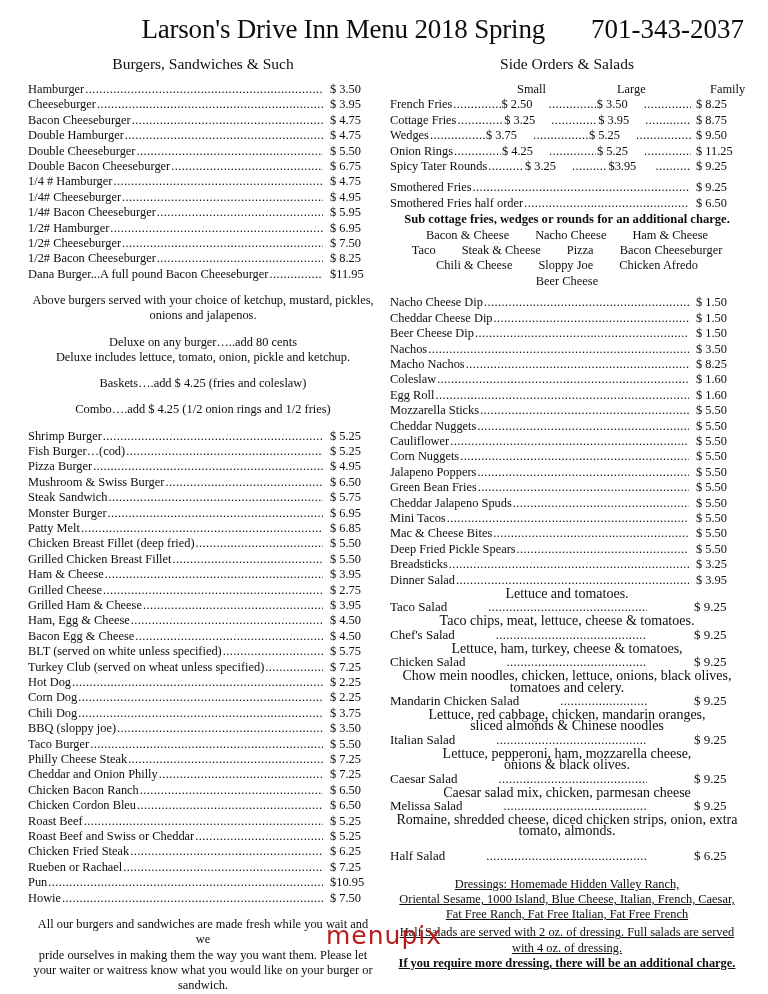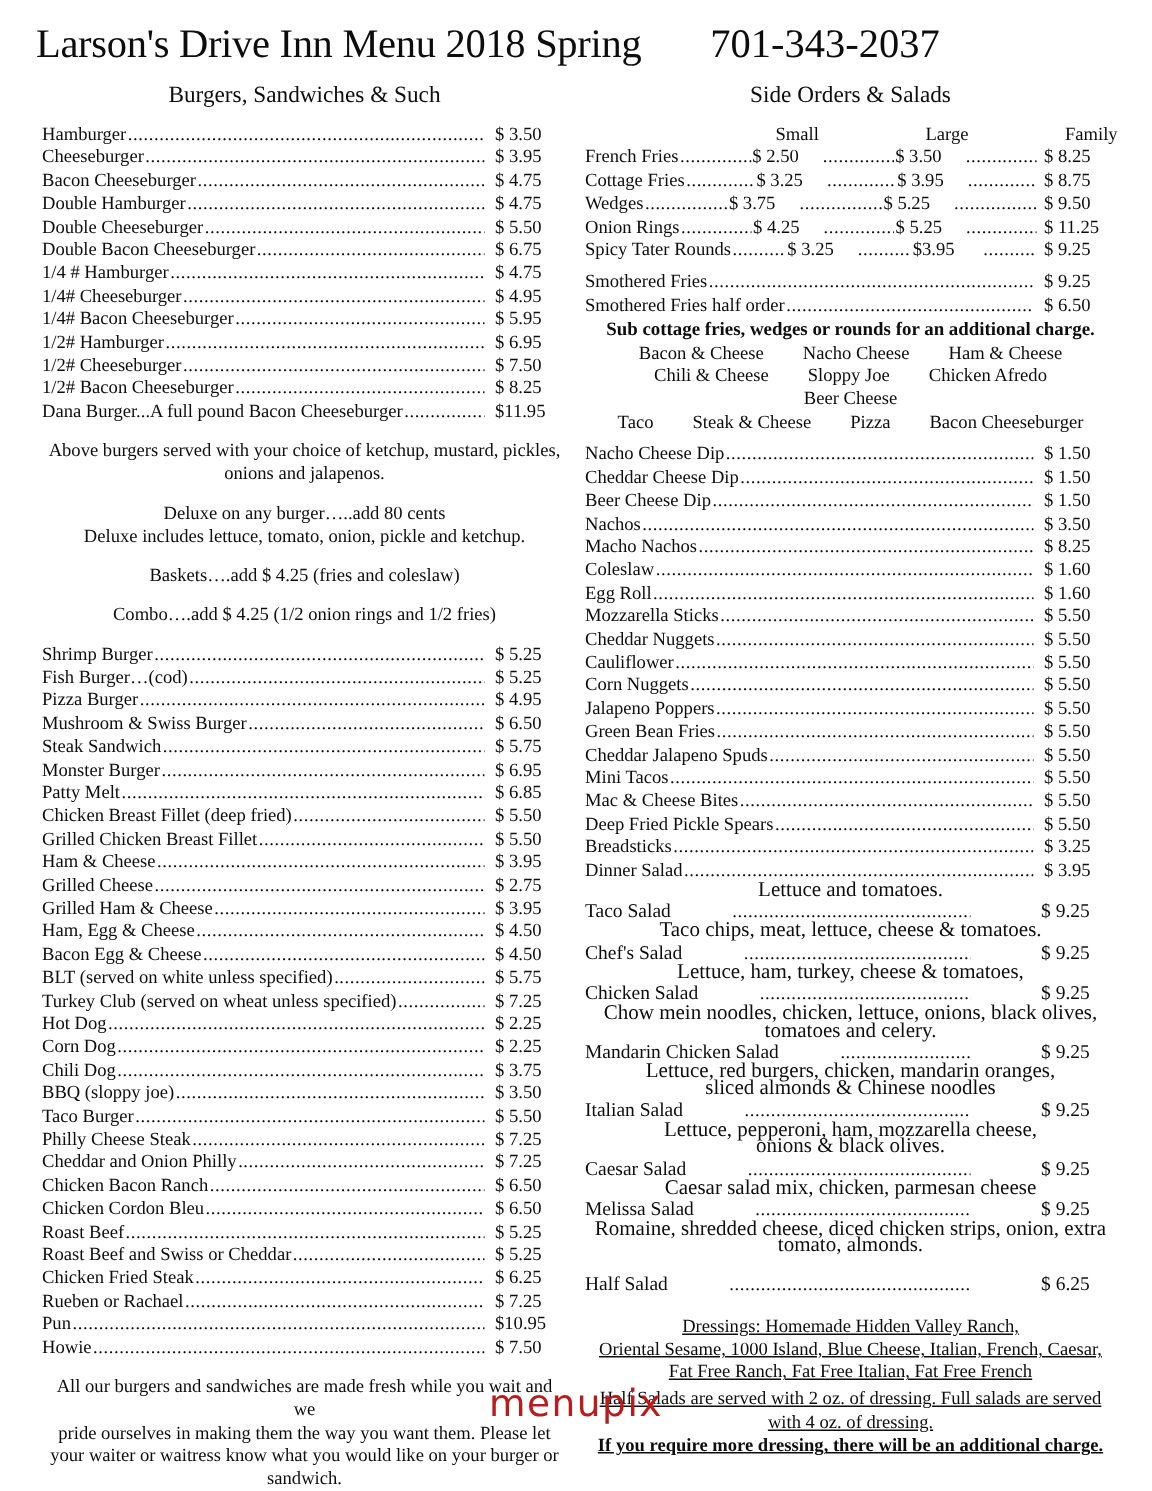--- a/index.html
+++ b/index.html
@@ -13,21 +13,21 @@
     position: relative;
     font-family: "Liberation Serif", "DejaVu Serif", serif;
     color: #0d0d0d;
     overflow: hidden;
   }
 
   
   .header {
     display: flex;
     align-items: baseline;
-    justify-content: flex-start;
+    justify-content: flex-end;
     padding: 14px 0 0 0;
     margin: 0 24px;
   }
   .menu-title {
     font-size: 27px;
     letter-spacing: -0.2px;
     white-space: nowrap;
   }
   .phone {
     font-size: 27px;
@@ -507,22 +507,22 @@
         </div>
         <div class="row">
           <span class="nm">Smothered Fries half order</span>
           <span class="dots">........................................................................................................................................................................................................</span>
           <span class="pr">$  6.50</span>
         </div>
       </div>
 
     <div class="subcharge">Sub cottage fries, wedges or rounds for an additional charge.</div>
     <div class="sub-items" id="sub-line-1"><span class="s1">Bacon &amp; Cheese</span><span class="s1">Nacho Cheese</span><span class="s1">Ham &amp; Cheese</span></div>
+    <div class="sub-items" id="sub-line-2"><span class="s1">Taco</span><span class="s1">Steak &amp; Cheese</span><span class="s1">Pizza</span><span class="s1">Bacon Cheeseburger</span></div>
     <div class="sub-items" id="sub-line-3"><span class="s1">Chili &amp; Cheese</span><span class="s1">Sloppy Joe</span><span class="s1">Chicken Afredo</span><span class="s1">Beer Cheese</span></div>
-    <div class="sub-items" id="sub-line-2"><span class="s1">Taco</span><span class="s1">Steak &amp; Cheese</span><span class="s1">Pizza</span><span class="s1">Bacon Cheeseburger</span></div>
 
     <div class="gap-sm"></div>
 
     <div id="sides-list">
         <div class="row">
           <span class="nm">Nacho Cheese Dip</span>
           <span class="dots">........................................................................................................................................................................................................</span>
           <span class="pr">$  1.50</span>
         </div>
         <div class="row">
@@ -637,21 +637,21 @@
           <span class="dots">........................................................................................................................................................................................................</span>
           <span class="pr">$  9.25</span>
         </div>
         <div class="desc">Chow mein noodles, chicken, lettuce, onions, black olives,</div>
         <div class="desc">tomatoes and celery.</div>
         <div class="salad-row">
           <span class="nm">Mandarin Chicken Salad</span>
           <span class="dots">........................................................................................................................................................................................................</span>
           <span class="pr">$  9.25</span>
         </div>
-        <div class="desc">Lettuce, red burgers, chicken, mandarin oranges,</div>
+        <div class="desc">Lettuce, red cabbage, chicken, mandarin oranges,</div>
         <div class="desc">sliced almonds &amp; Chinese noodles</div>
         <div class="salad-row">
           <span class="nm">Italian Salad</span>
           <span class="dots">........................................................................................................................................................................................................</span>
           <span class="pr">$  9.25</span>
         </div>
         <div class="desc">Lettuce, pepperoni, ham, mozzarella cheese,</div>
         <div class="desc">onions &amp; black olives.</div>
         <div class="salad-row">
           <span class="nm">Caesar Salad</span>

